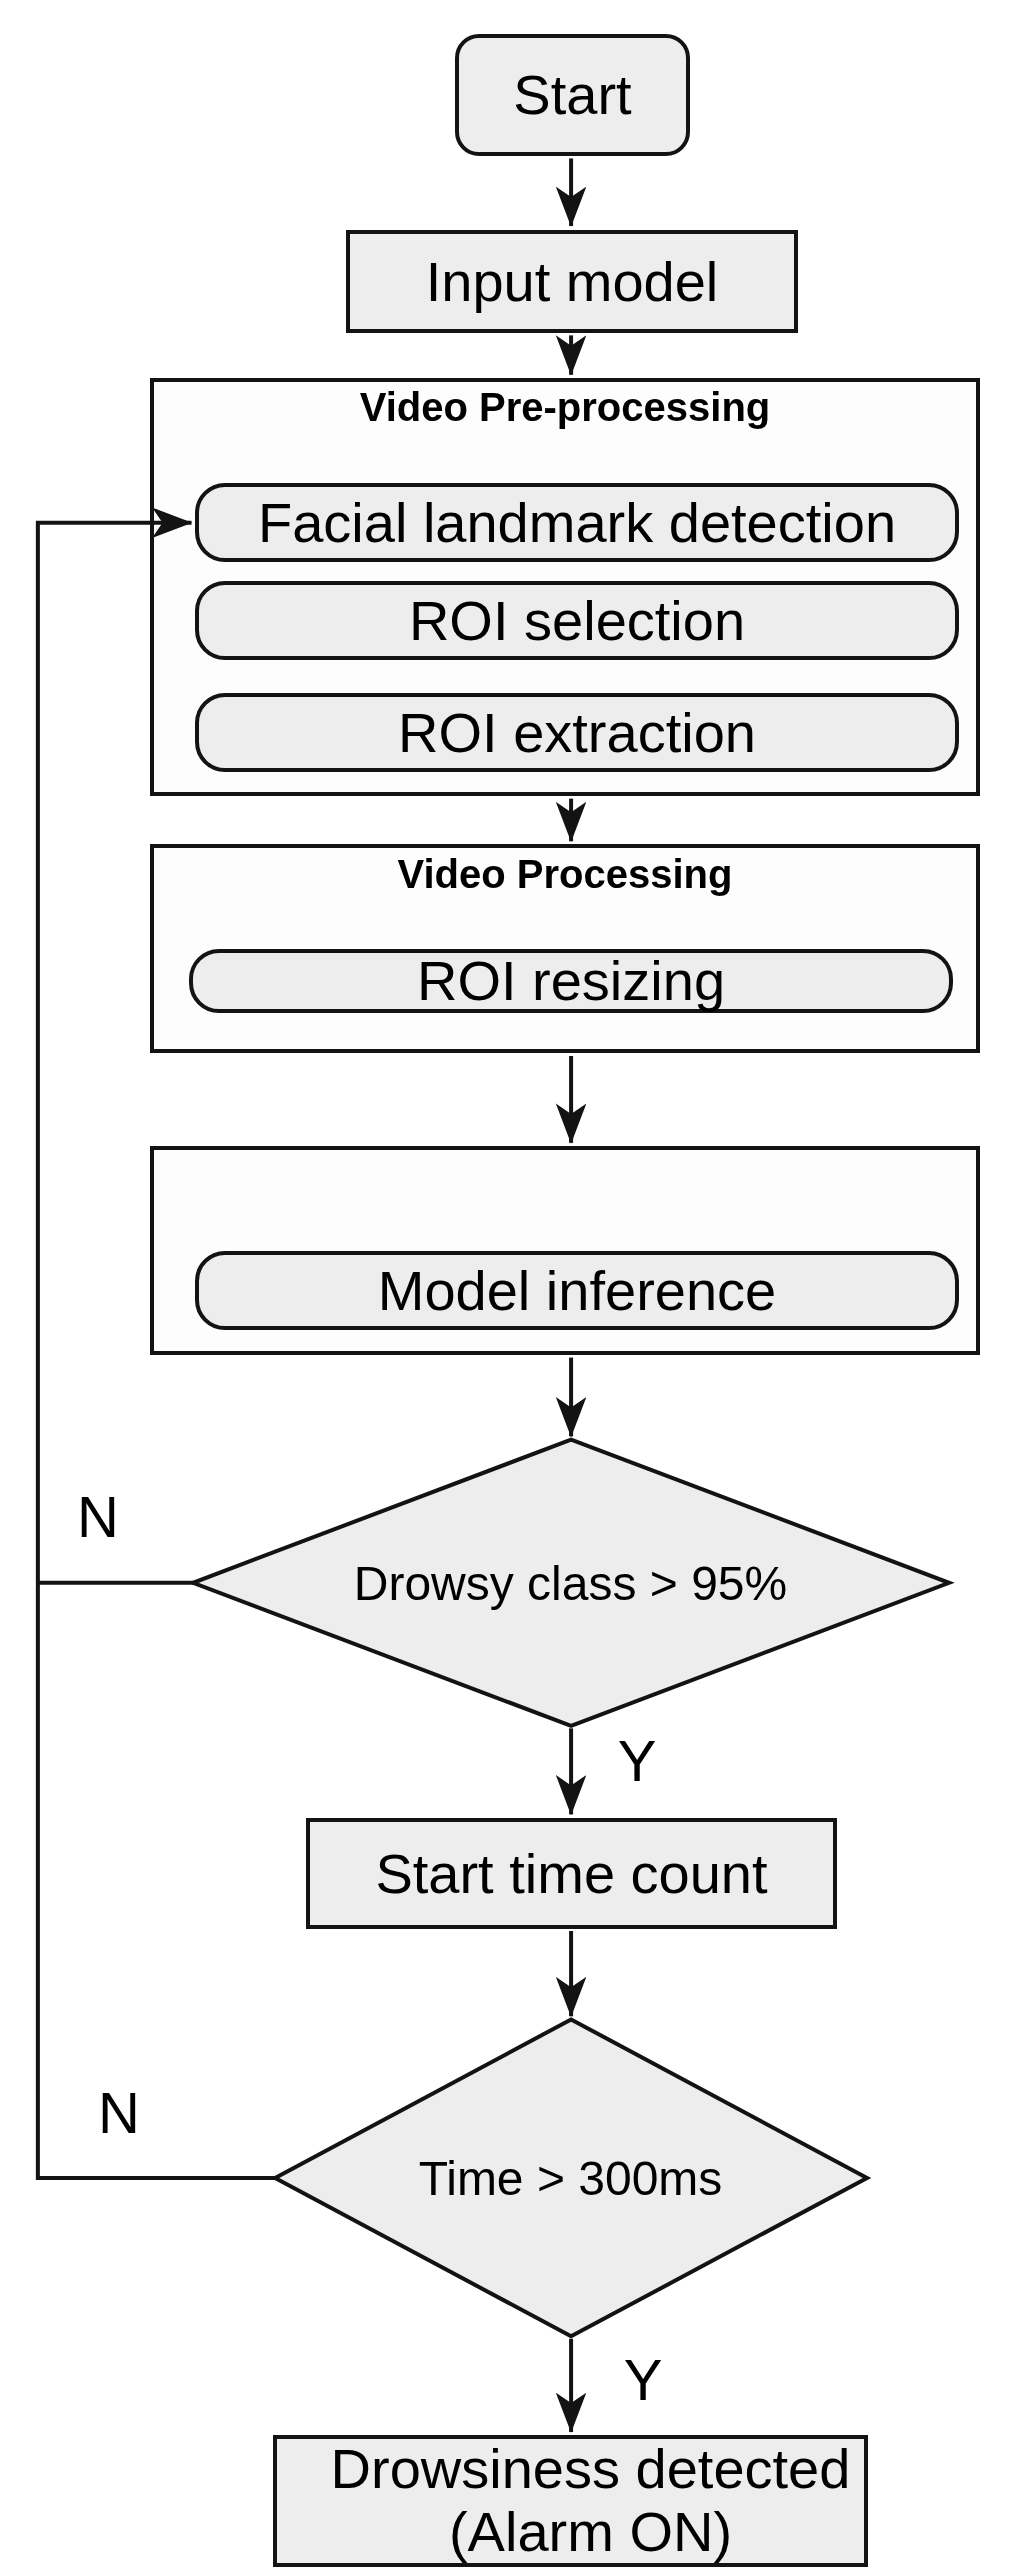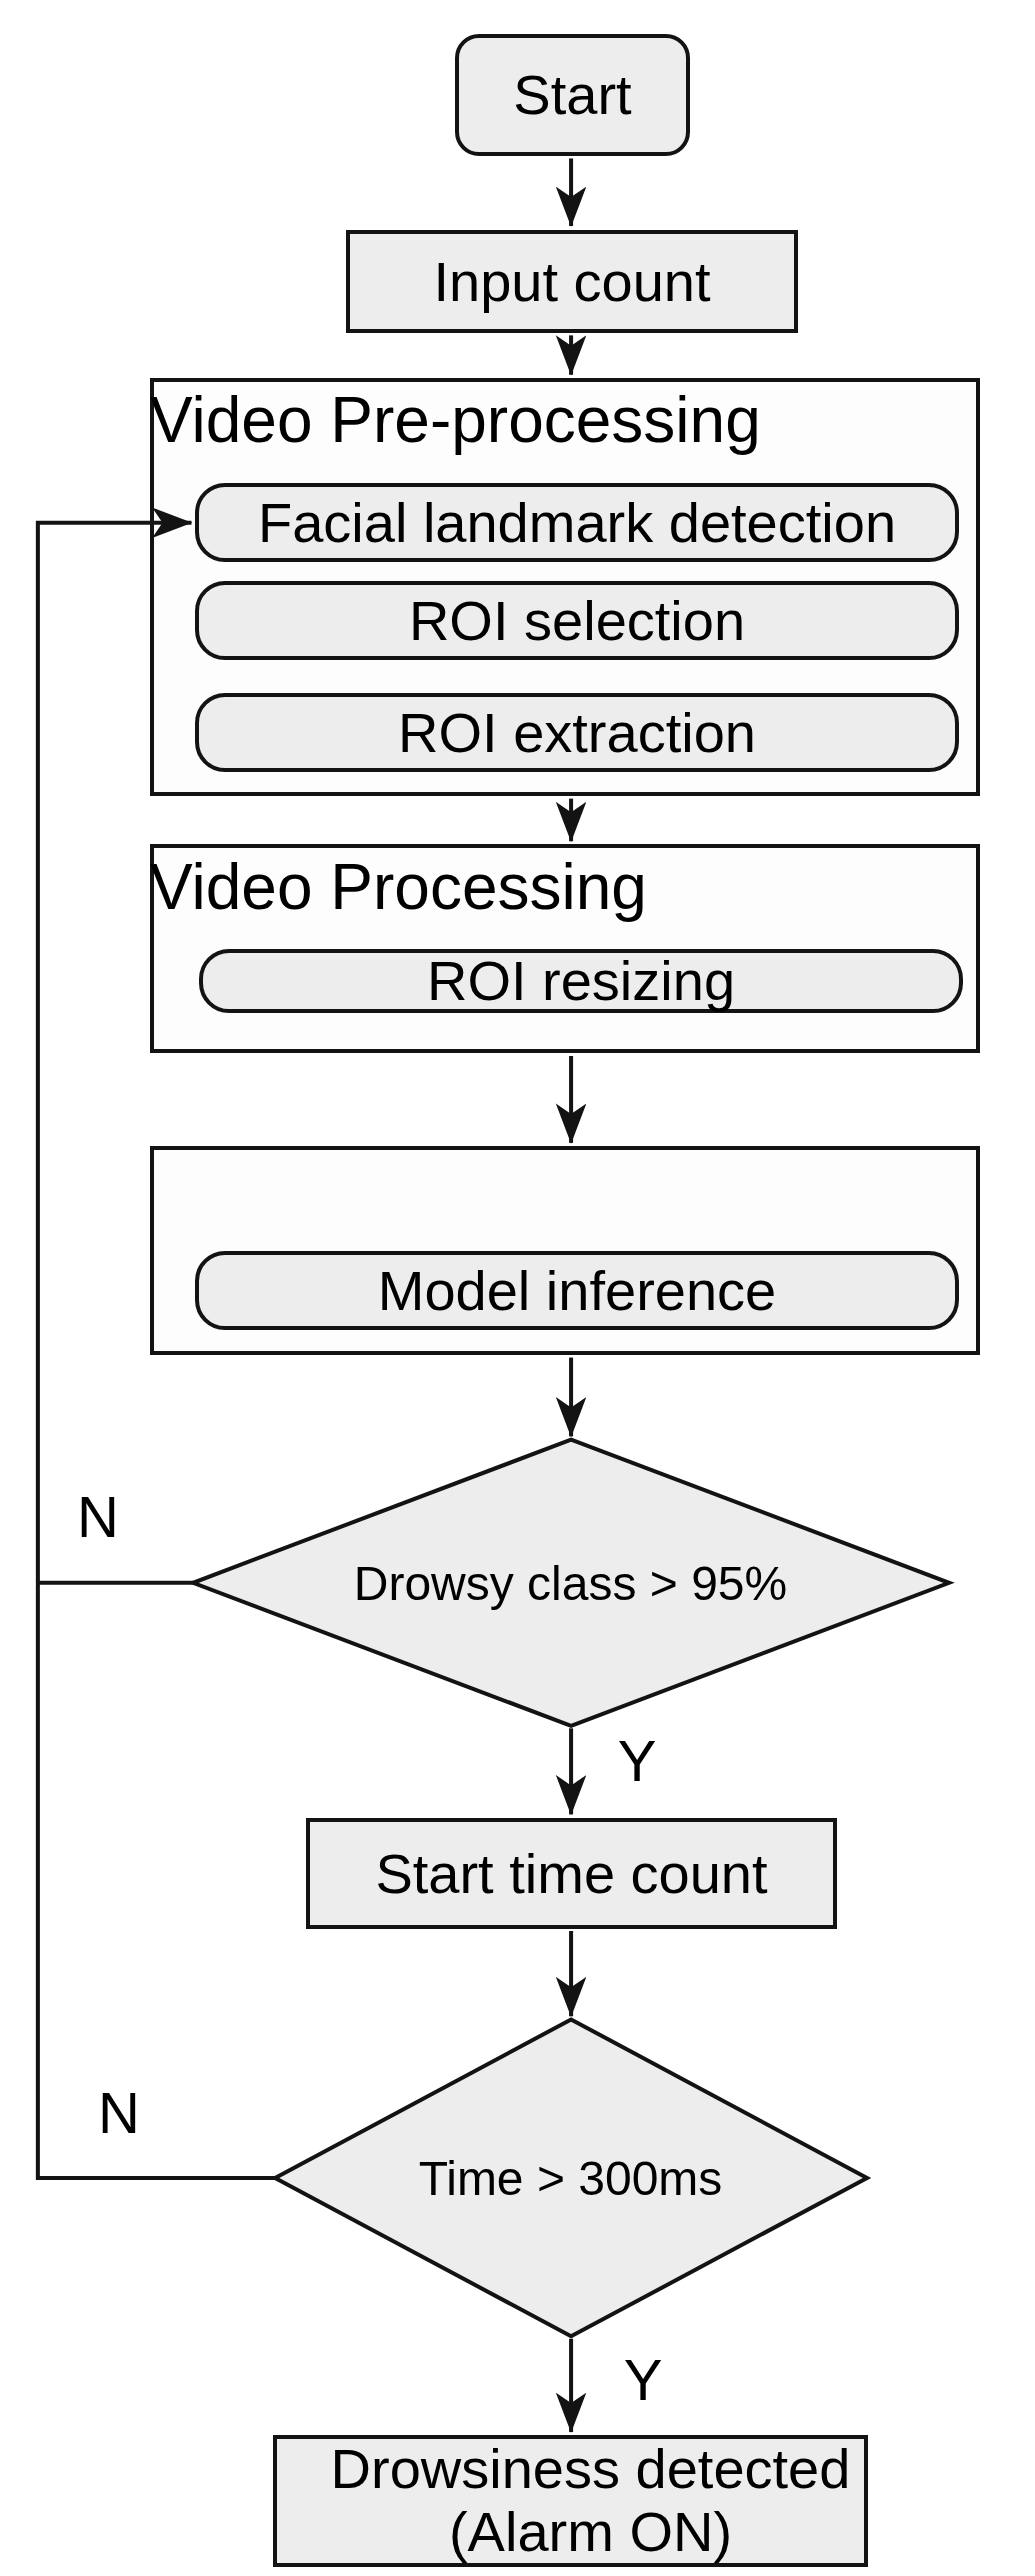--- a/index.html
+++ b/index.html
@@ -36,23 +36,25 @@
   .rounded{border-radius:24px;}
   .step{border-radius:30px;}
   .container-box{
     position:absolute;
     background:var(--container-fill);
     border:4px solid var(--line);
   }
   .container-title{
     position:absolute;
     width:100%;
-    font-size:64px;
+    text-align:center;
+    font-size:40px;
     line-height:1.15;
     color:var(--text);
+    font-weight:bold;
   }
   .free-label{
     position:absolute;
     display:flex;align-items:center;justify-content:center;
     font-size:58px;
     color:var(--text);
   }
   .diamond-label{
     position:absolute;
     display:flex;align-items:center;justify-content:center;
@@ -75,38 +77,38 @@
     <polygon class="diamond" points="710,2511 1078,2708 710,2905 342,2708"></polygon>
   </svg>
 
   <div class="layer nodes-layer">
 
     <div class="node rounded" style="left:455px;top:34px;width:235px;height:122px;">
       <span>Start</span>
     </div>
 
     <div class="node" style="left:346px;top:230px;width:452px;height:103px;">
-      <span>Input count</span>
+      <span>Input model</span>
     </div>
 
     <div class="container-box" style="left:150px;top:378px;width:830px;height:418px;"></div>
     <div class="container-title" style="left:150px;top:384px;width:830px;">Video Pre-processing</div>
     <div class="node step" style="left:195px;top:483px;width:764px;height:79px;">
       <span>Facial landmark detection</span>
     </div>
     <div class="node step" style="left:195px;top:693px;width:764px;height:79px;">
       <span>ROI extraction</span>
     </div>
     <div class="node step" style="left:195px;top:581px;width:764px;height:79px;">
       <span>ROI selection</span>
     </div>
 
     <div class="container-box" style="left:150px;top:844px;width:830px;height:209px;"></div>
     <div class="container-title" style="left:150px;top:851px;width:830px;">Video Processing</div>
-    <div class="node step" style="left:199px;top:949px;width:764px;height:64px;">
+    <div class="node step" style="left:189px;top:949px;width:764px;height:64px;">
       <span>ROI resizing</span>
     </div>
 
     <div class="container-box" style="left:150px;top:1146px;width:830px;height:209px;"></div>
     <div class="node step" style="left:195px;top:1251px;width:764px;height:79px;">
       <span>Model inference</span>
     </div>
 
     <div class="diamond-label" style="left:249px;top:1549px;width:643px;height:68px;">Drowsy class &gt; 95%</div>
     <div class="free-label" style="left:58px;top:1482px;width:80px;height:68px;">N</div>

